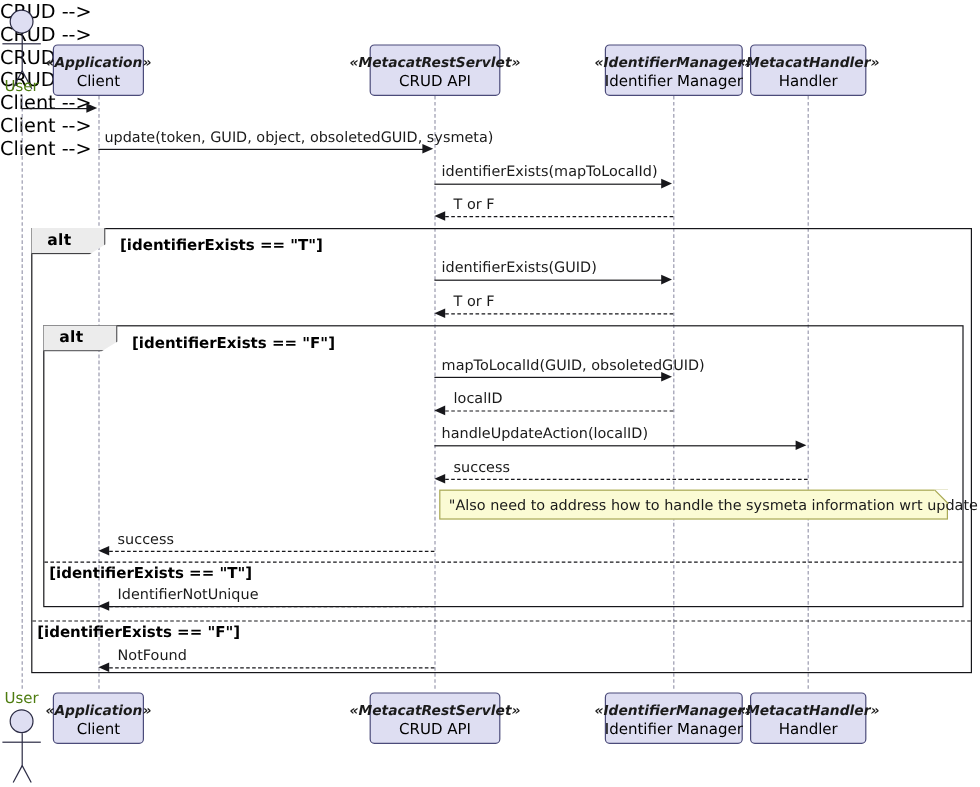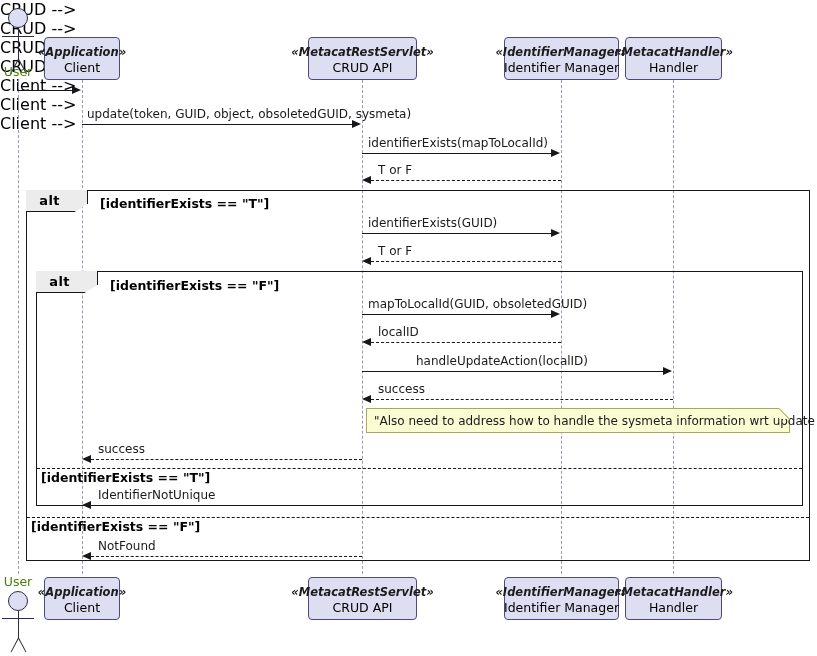--- a/index.html
+++ b/index.html
@@ -316,21 +316,21 @@
 
    CRUD --&gt;
   <div>
     <div class="msg-label" style="left:378px; top:325px;">localID</div>
     <div class="msg-line dashed" style="left:371px; top:342px; width:190px;"></div>
     <div class="arrow-l" style="left:362px; top:337.5px;"></div>
   </div>
 
   
   <div>
-    <div class="msg-label" style="left:368px; top:354px;margin-left:48px;">handleUpdateAction(localID)</div>
+    <div class="msg-label" style="left:368px; top:354px;">handleUpdateAction(localID)</div>
     <div class="msg-line" style="left:362px; top:371px; width:302px;"></div>
     <div class="arrow-r" style="left:663px; top:366.5px;"></div>
   </div>
 
    CRUD --&gt;
   <div>
     <div class="msg-label" style="left:378px; top:382px;">success</div>
     <div class="msg-line dashed" style="left:371px; top:399px; width:302px;"></div>
     <div class="arrow-l" style="left:362px; top:394.5px;"></div>
   </div>

